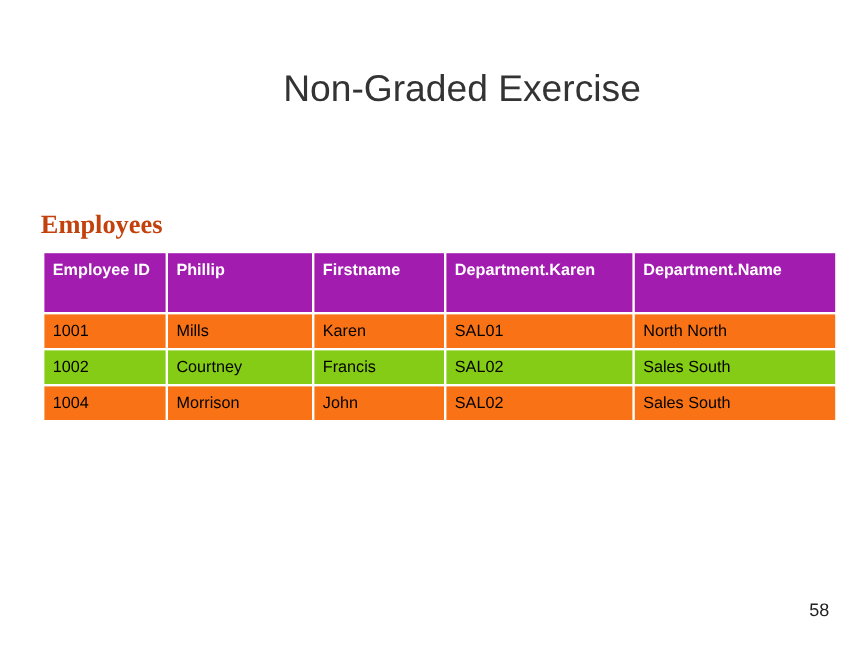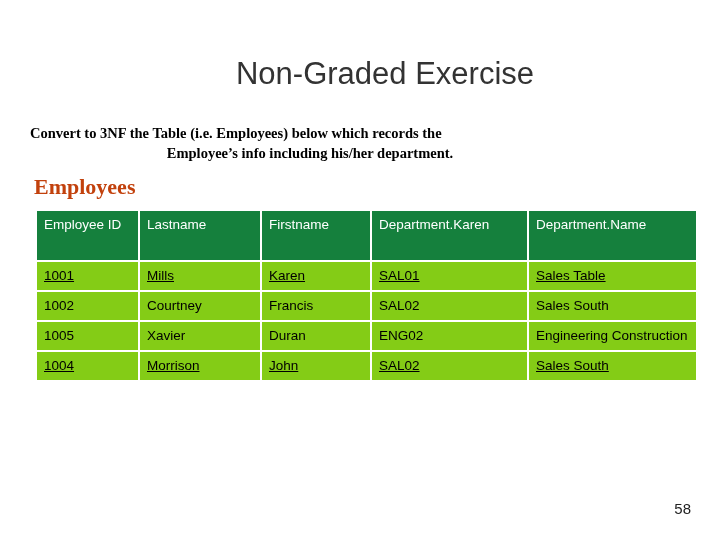--- a/index.html
+++ b/index.html
@@ -88,30 +88,30 @@
   table.emp-table td {
     padding: 5px 7px 6px 7px;
     font-family: "Liberation Sans", sans-serif;
     font-size: 13.5px;
     line-height: 17px;
     vertical-align: top;
     text-align: left;
     border: 0;
   }
   table.emp-table thead th {
-    background: #15803d;
+    background: #a21caf;
     color: #ffffff;
-    font-weight: normal;
+    font-weight: bold;
     height: 38px;
   }
   table.emp-table tbody td {
     color: #000000;
     font-weight: normal;
   }
-  tr.row-dark td { background: #84cc16; text-decoration: underline; }
+  tr.row-dark td { background: #f97316; }
   tr.row-light td { background: #84cc16; }
 
   
   .col-id   { width: 101px; }
   .col-last { width: 120px; }
   .col-first{ width: 108px; }
   .col-code { width: 155px; }
   .col-name { width: 167px; }
 
   
@@ -126,66 +126,55 @@
     margin-left: 28px;
   }
 </style>
 </head>
 <body>
 
 <div id="slide">
 
   <div class="slide-title">Non-Graded Exercise</div>
 
-  <div class="subtitle-block">
-    <span class="subtitle-line subtitle-line-1">Convert to 3NF the Table (i.e. Employees) below which records the</span>
-    <span class="subtitle-line subtitle-line-2">Employee’s info including his/her department.</span>
-  </div>
 
   <div class="employees-heading">Employees</div>
 
   <div class="emp-table-wrap">
     <table class="emp-table">
       <colgroup>
         <col class="col-id">
         <col class="col-last">
         <col class="col-first">
         <col class="col-code">
         <col class="col-name">
       </colgroup>
       <thead>
         <tr>
           <th>Employee ID</th>
-          <th>Lastname</th>
+          <th>Phillip</th>
           <th>Firstname</th>
           <th>Department.Karen</th>
           <th>Department.Name</th>
         </tr>
       </thead>
       <tbody>
         <tr class="row-dark">
           <td>1001</td>
           <td>Mills</td>
           <td>Karen</td>
           <td>SAL01</td>
-          <td>Sales Table</td>
+          <td>North North</td>
         </tr>
         <tr class="row-light">
           <td>1002</td>
           <td>Courtney</td>
           <td>Francis</td>
           <td>SAL02</td>
           <td>Sales South</td>
-        </tr>
-        <tr class="row-light">
-          <td>1005</td>
-          <td>Xavier</td>
-          <td>Duran</td>
-          <td>ENG02</td>
-          <td>Engineering Construction</td>
         </tr>
         <tr class="row-dark">
           <td>1004</td>
           <td>Morrison</td>
           <td>John</td>
           <td>SAL02</td>
           <td>Sales South</td>
         </tr>
       </tbody>
     </table>

